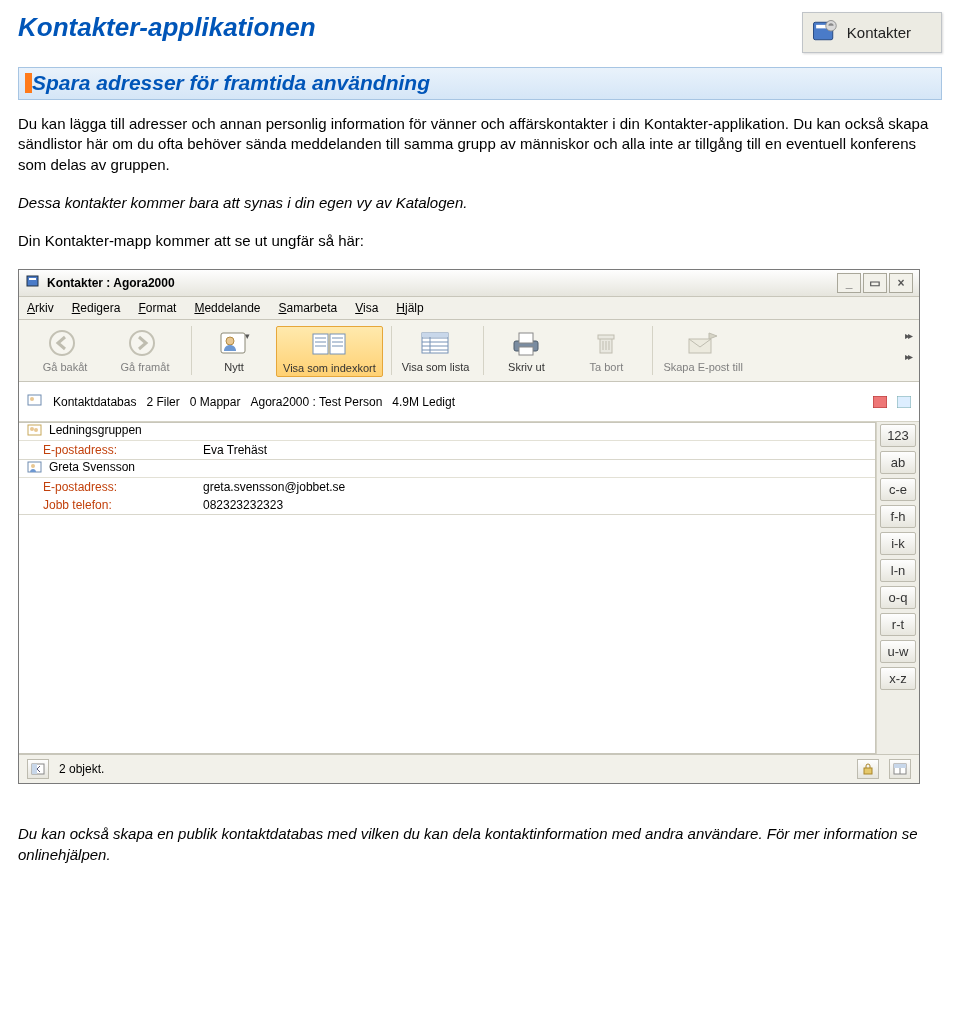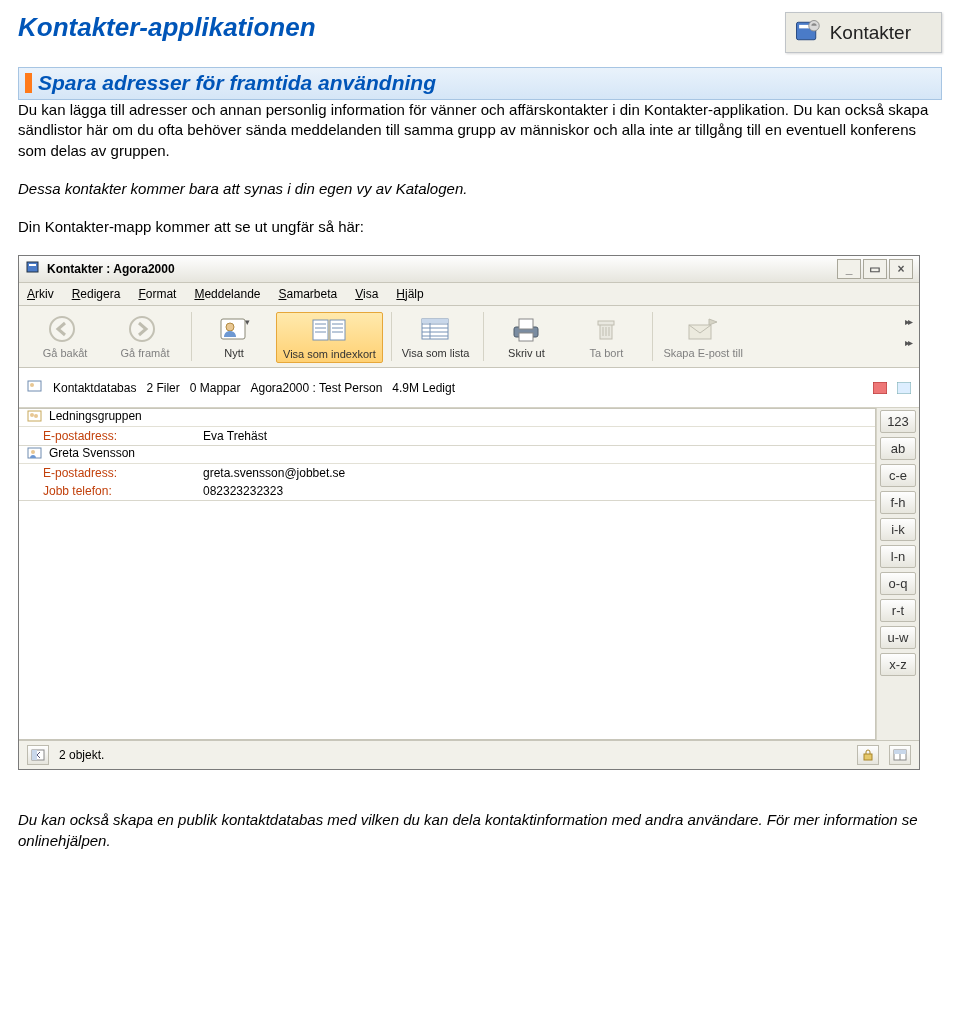--- a/index.html
+++ b/index.html
@@ -21,29 +21,29 @@
   }
   .badge {
     display: flex;
     align-items: center;
     gap: 8px;
     border: 1px solid #c0c4c8;
     padding: 4px 30px 4px 6px;
     background: #ecebe3;
     box-shadow: 1px 1px 2px rgba(0,0,0,0.15);
   }
-  .badge .txt { font-family: Arial, sans-serif; font-size: 19px; color: #222; }
+  .badge .txt { font-family: Arial, sans-serif; font-size: 15px; color: #222; }
   .badge svg { width: 30px; height: 28px; }
   .section-bar {
     background: linear-gradient(#e9f2fb, #d5e6f7);
     border: 1px solid #a7c5e3;
     padding: 3px 6px 4px 6px;
     display: flex;
     align-items: center;
-    gap: 6px;
+    margin-bottom: 14px;
   }
   .section-bar .mark {
     width: 7px; height: 20px; background: #ff7a1a;
   }
   .section-bar .label {
     color: #0055b8;
     font-weight: bold;
     font-style: italic;
     font-size: 21px;
   }

